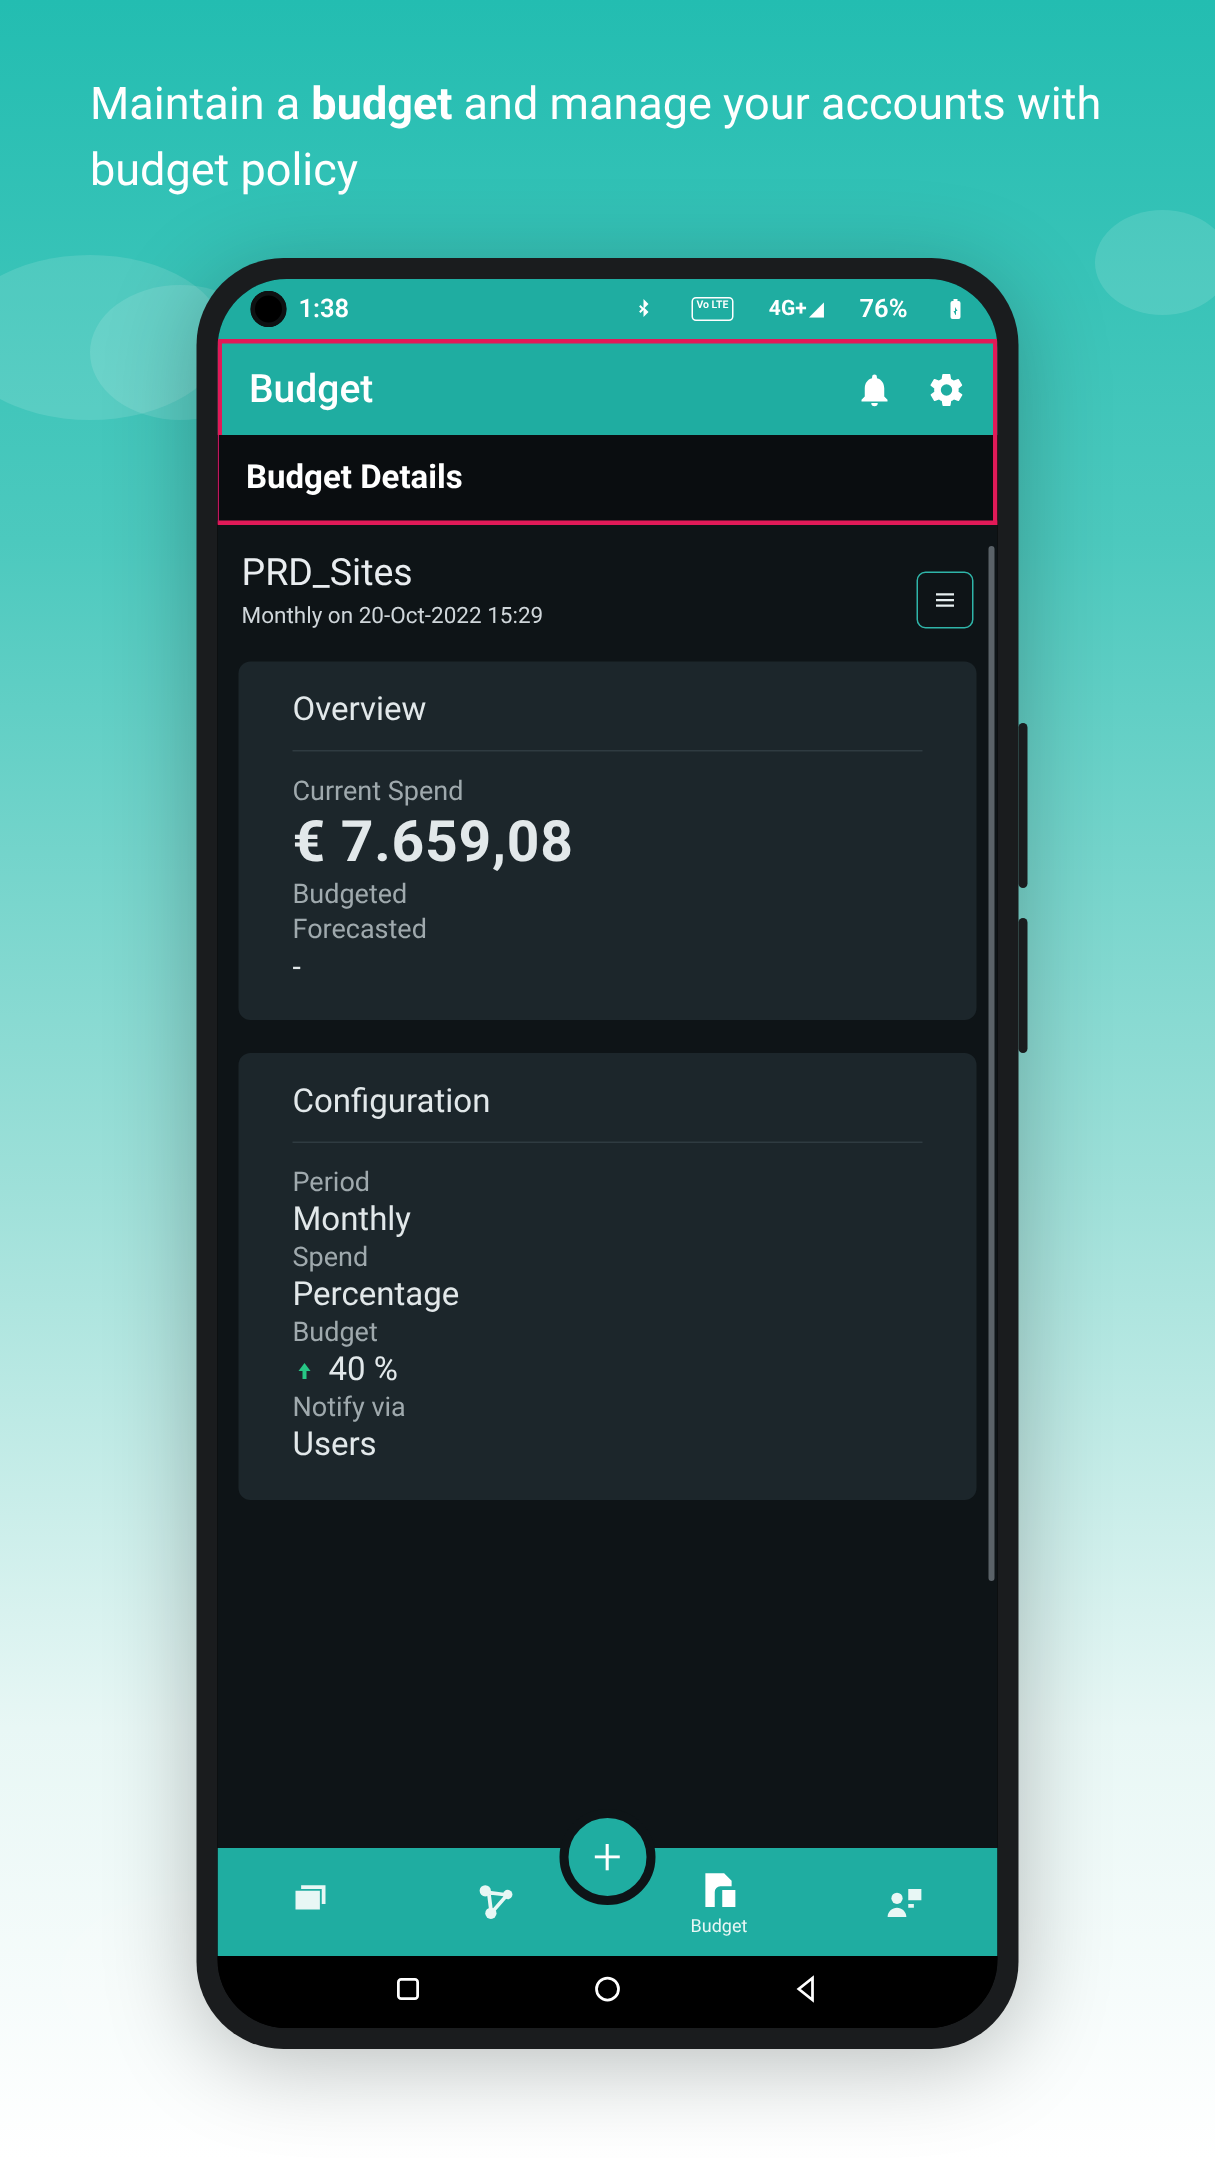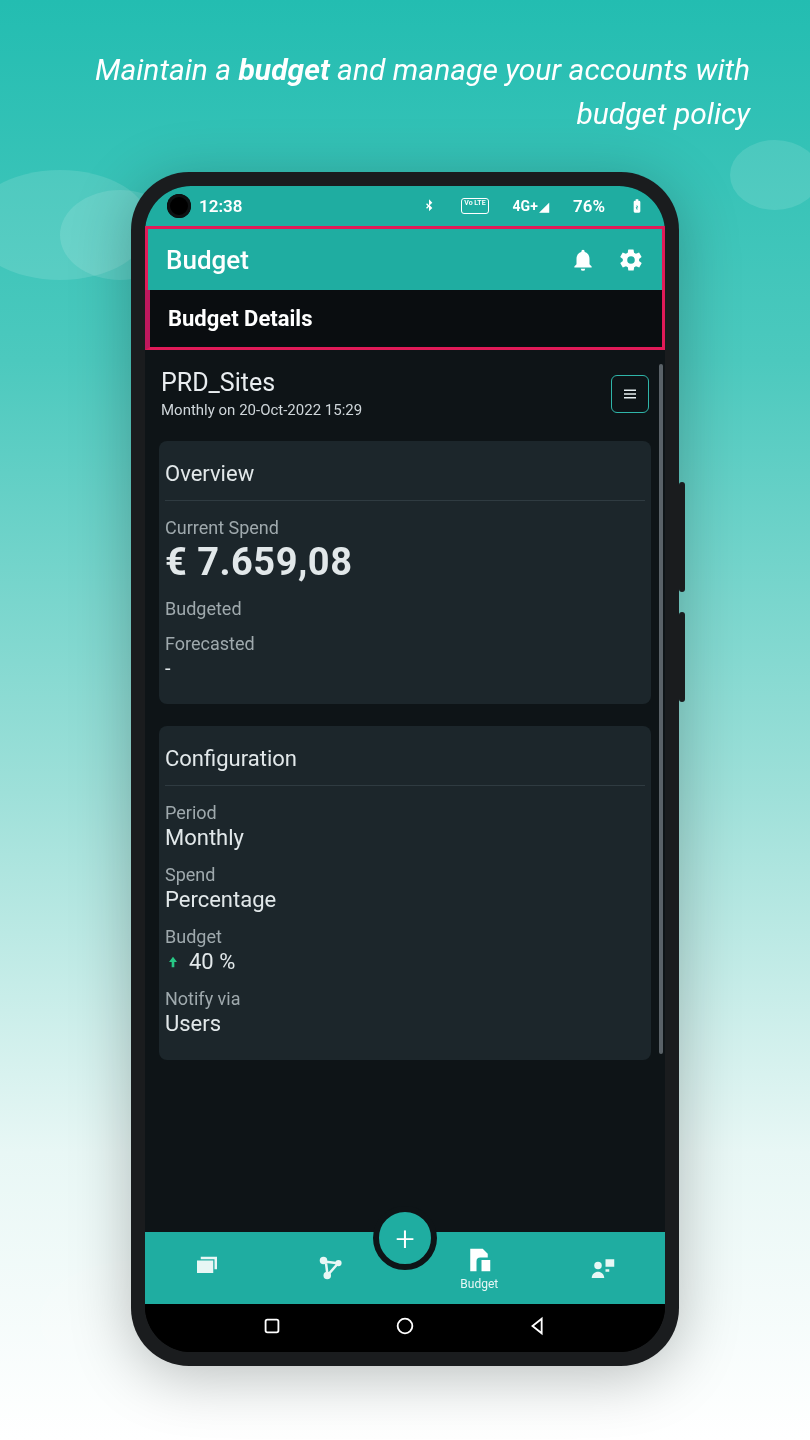--- a/index.html
+++ b/index.html
@@ -19,27 +19,26 @@
   .cloud.c1 { left: -30px; top: 170px; width: 180px; height: 110px; }
   .cloud.c1::after { content:''; position:absolute; left:90px; top:20px; width:120px; height:90px; background:rgba(255,255,255,0.12); border-radius:50%; }
   .cloud.c2 { right: -10px; top: 140px; width: 90px; height: 70px; }
   .cloud.c3 { left: 40px; bottom: 60px; width: 200px; height: 120px; }
   .cloud.c3::after { content:''; position:absolute; left:120px; top:30px; width:140px; height:100px; background:rgba(255,255,255,0.1); border-radius:50%; }
 
   .promo-text {
     position: absolute;
     top: 48px;
     left: 0; right: 0;
-    text-align: right;
+    text-align: left;
     color: #ffffff;
     font-size: 30px;
     line-height: 1.45;
     font-weight: 400;
     padding: 0 60px;
-    font-style: italic;
   }
   .promo-text b { font-weight: 700; }
 
   
   .phone {
     position: absolute;
     left: 50%;
     top: 172px;
     transform: translateX(-50%);
     width: 548px;
@@ -113,21 +112,21 @@
 
   
   .sub-bar {
     height: 60px;
     background: #0a0d10;
     color:#fff;
     display:flex; align-items:center;
     padding: 0 18px;
     font-size: 22px;
     font-weight: 700;
-    border-left: 5px solid #be185d;
+    border-left: 1px solid #be185d;
     border-right: 3px solid #e11a58;
     border-bottom: 3px solid #e11a58;
   }
 
   
   .content {
     background: #0e1417;
     height: calc(100% - 40px - 64px - 60px - 72px - 48px);
     overflow: hidden;
     position: relative;
@@ -139,53 +138,53 @@
     right: 2px;
     top: 14px;
     width: 4px;
     height: 690px;
     background: #5a6268;
     border-radius: 2px;
   }
   .budget-head {
     display:flex;
     justify-content: space-between;
-    align-items: center;
+    align-items: flex-end;
     color:#e9edf0;
     margin-bottom: 22px;
     padding: 0 2px;
   }
   .budget-head h2 { font-size: 25px; font-weight:400; margin-bottom:4px; }
   .budget-head .meta { font-size:15px; color:#cfd6da; }
   .menu-btn {
     width:38px; height:38px;
     border:1.5px solid #2fb5a9;
     border-radius:6px;
     background:transparent;
     color:#e6eef0;
     display:flex; align-items:center; justify-content:center;
     cursor:pointer;
   }
   .menu-btn svg{ width:18px; height:18px; fill:#e6eef0; }
 
   .card {
     background:#1c262b;
     border-radius:8px;
-    padding: 20px 6px 24px;
+    padding: 20px 36px 24px;
     color:#e2e8ea;
     margin-bottom: 22px;
   }
   .card h3 {
     font-size: 22px;
     font-weight: 400;
     padding-bottom: 14px;
     margin-bottom: 16px;
     border-bottom: 1px solid #2f3b41;
   }
-  .metric-label { font-size:18px; color:#9fa9ad; margin-top:14px; }
+  .metric-label { font-size:18px; color:#9fa9ad; margin-top:2px; }
   .metric-value-xl { font-size: 38px; font-weight:700; margin-top:2px; letter-spacing:0.5px; }
   .metric-inline { display:flex; align-items:baseline; gap:8px; margin-top:2px; }
   .metric-inline .pct { font-size:18px; color:#cfd6da; display:flex; align-items:center; gap:4px; }
   .metric-inline .pct svg { width:14px; height:14px; }
   .metric-value-md { font-size:22px; font-weight:400; margin-top:2px; display:flex; align-items:center; gap:8px; }
   .metric-value-md svg { width:16px; height:16px; }
   .card .first-label { margin-top:0; }
 
   
   .bottom-nav {
@@ -244,21 +243,21 @@
   <span>Maintain a </span><b>budget</b><span> and manage your accounts with budget policy</span>
 </div>
 
 <div class="phone">
   <div class="side-btn pwr"></div>
   <div class="side-btn vol"></div>
   <div class="phone-inner">
 
     <div class="status-bar">
       <div class="camera-hole"></div>
-      <span>12:38</span>
+      <span>1:38</span>
       <div class="status-right">
         <svg viewBox="0 0 24 24" fill="#fff">
             <path d="M12 2l5 5-4 4 4 4-5 5V13l-3 3-1.4-1.4L10.2 12 7.6 9.4 9 8l3 3V2z"></path>
           </svg>
         <span class="badge" style="font-size:7px;line-height:1">Vo LTE</span>
         <span class="sig4g">4G+</span>
         <span>76%</span>
         <svg viewBox="0 0 24 24" fill="#fff" width="16">
             <path d="M15 4h-1V2h-4v2H9a2 2 0 0 0-2 2v14a2 2 0 0 0 2 2h6a2 2 0 0 0 2-2V6a2 2 0 0 0-2-2zm-3 14l-2-4h1.5V10L14 14h-1.5v4z"></path>
           </svg>

